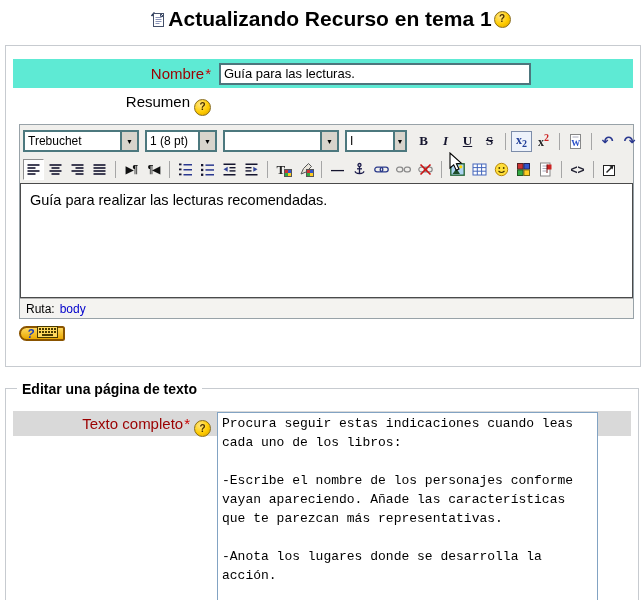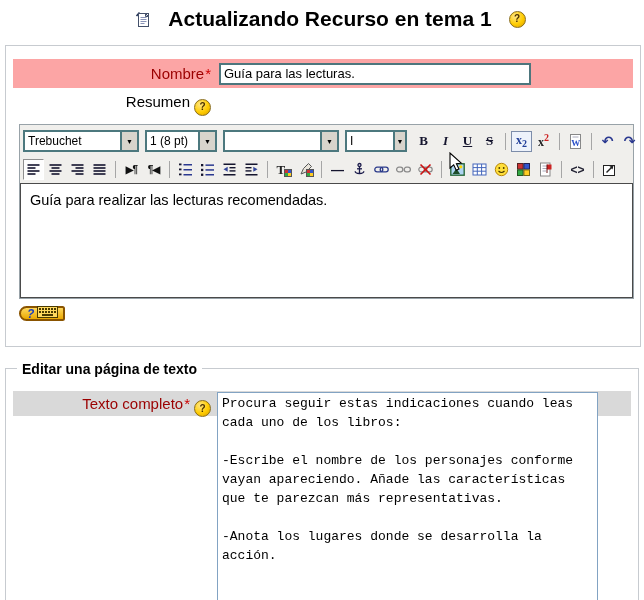--- a/index.html
+++ b/index.html
@@ -2,36 +2,36 @@
 <html><head>
 <meta charset="utf-8">
 <style>
   html,body{margin:0;padding:0;}
   body{
     width:644px;height:600px;overflow:hidden;background:#fff;
     font-family:"Liberation Sans","DejaVu Sans",sans-serif;color:#000;
     position:relative;
   }
   
-  .title-row{display:flex;justify-content:center;align-items:center;margin-top:7px;gap:17px;padding-left:17px;}
+  .title-row{display:flex;justify-content:center;align-items:center;margin-top:7px;gap:2px;padding-left:17px;}
   .title-row h1{font-size:21px;margin:0;font-weight:bold;letter-spacing:0;}
   .doc-icon svg{display:block;}
   .help-icon{
     display:inline-flex;flex:none;width:15px;height:15px;border-radius:50%;
     background:radial-gradient(circle at 35% 30%,#ffe685,#ffcc00 55%,#d99e00);
     border:1px solid #8a6d1a;color:#4a3000;font-size:10px;font-weight:bold;
     align-items:center;justify-content:center;line-height:1;
   }
   
   fieldset{margin:14px 5px 0 5px;border:1px solid #c7cbd0;padding:4px 6px 24px 6px;}
   fieldset.second{padding-bottom:0;height:300px;}
   legend{font-weight:bold;font-size:14px;padding:0 5px;margin-left:5px;}
   
   .frow{display:flex;align-items:center;}
-  .row-name{background:#fca5a5;height:29px;margin:9px 1px 0 1px;}
+  .row-name{background:#5eead4;height:29px;margin:9px 1px 0 1px;}
   .flabel{width:198px;text-align:right;font-size:15px;flex:none;white-space:nowrap;}
   .flabel .help-icon{vertical-align:-3px;margin-left:4px;}
   .red{color:#9b0000;}
   .req{color:#cc0000;margin-left:1px;}
   input.name-input{
     margin-left:8px;width:302px;height:16px;border:2px solid #4d767d;
     font-size:13px;padding:1px 3px;font-family:"Liberation Sans","DejaVu Sans",sans-serif;
   }
   .row-resumen{height:25px;margin:4px 1px 0 1px;}
   
@@ -427,20 +427,24 @@
           <span style="display: inline-flex; align-items: center; justify-content: center;">
             <svg width="15" height="15" viewBox="0 0 15 15">
               <rect x="1.5" y="3.5" width="11" height="10" fill="#fff" stroke="#222"></rect>
               <line x1="4.5" y1="10.5" x2="10.5" y2="4.5" stroke="#222" stroke-width="1.4"></line>
               <polygon points="11.5,3.5 7.5,4.5 10.5,7.5" fill="#222"></polygon>
             </svg>
           </span>
         </button>
       </div>
     <div class="canvas">Guía para realizar las lecturas recomendadas.</div>
+    <div class="ruta">
+      <span>Ruta:</span>
+      <a>body</a>
+    </div>
   </div>
 
   <button class="kb-btn">
     <span class="kb-q">?</span>
     <span>
       <svg width="21" height="12" viewBox="0 0 21 12">
         <rect x="0.5" y="0.5" width="20" height="11" fill="#ffd95e" stroke="#4a3a00"></rect>
         <g fill="#4a3a00">
           <rect x="2" y="2" width="2" height="2"></rect>
             <rect x="5" y="2" width="2" height="2"></rect>

